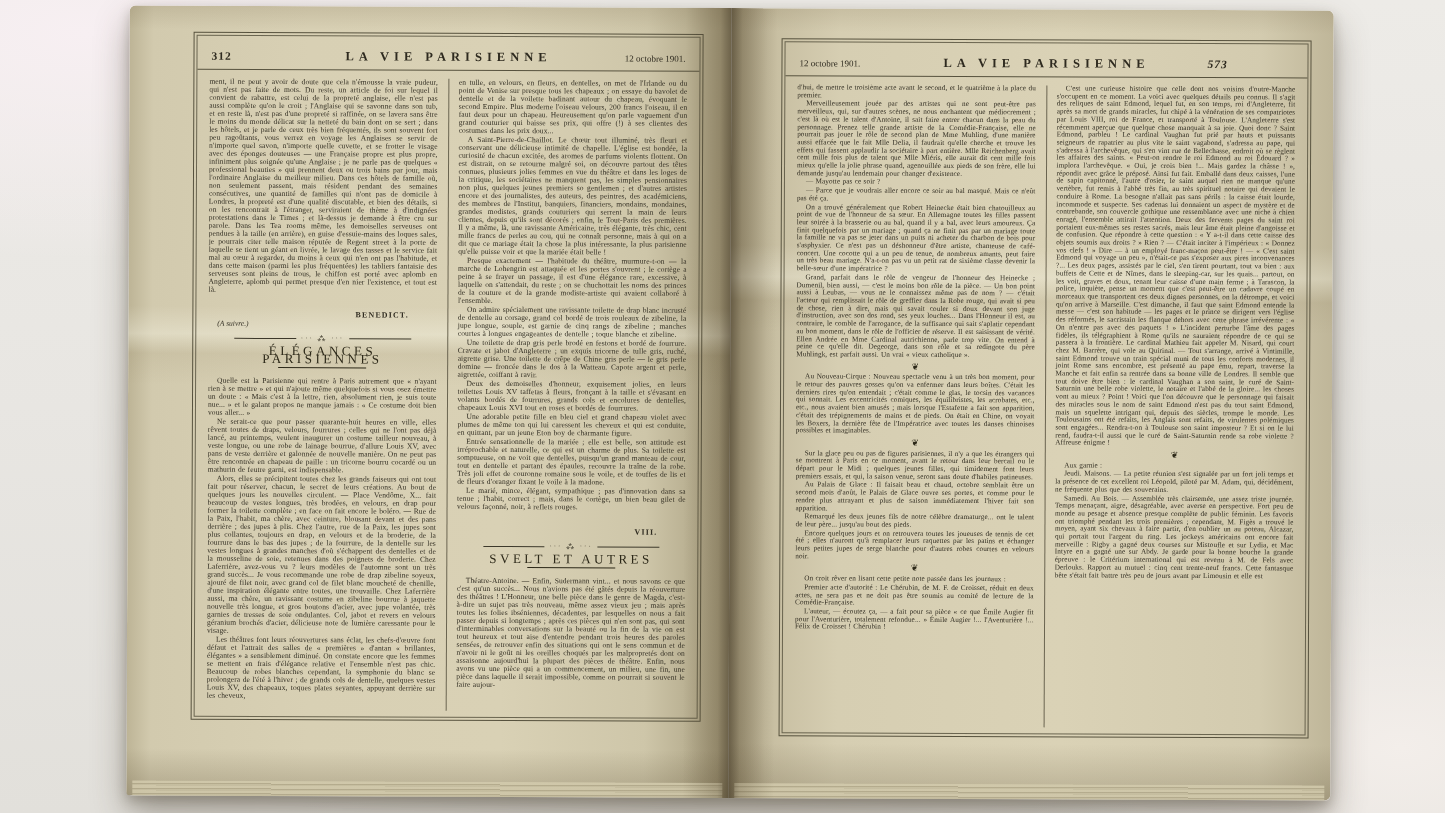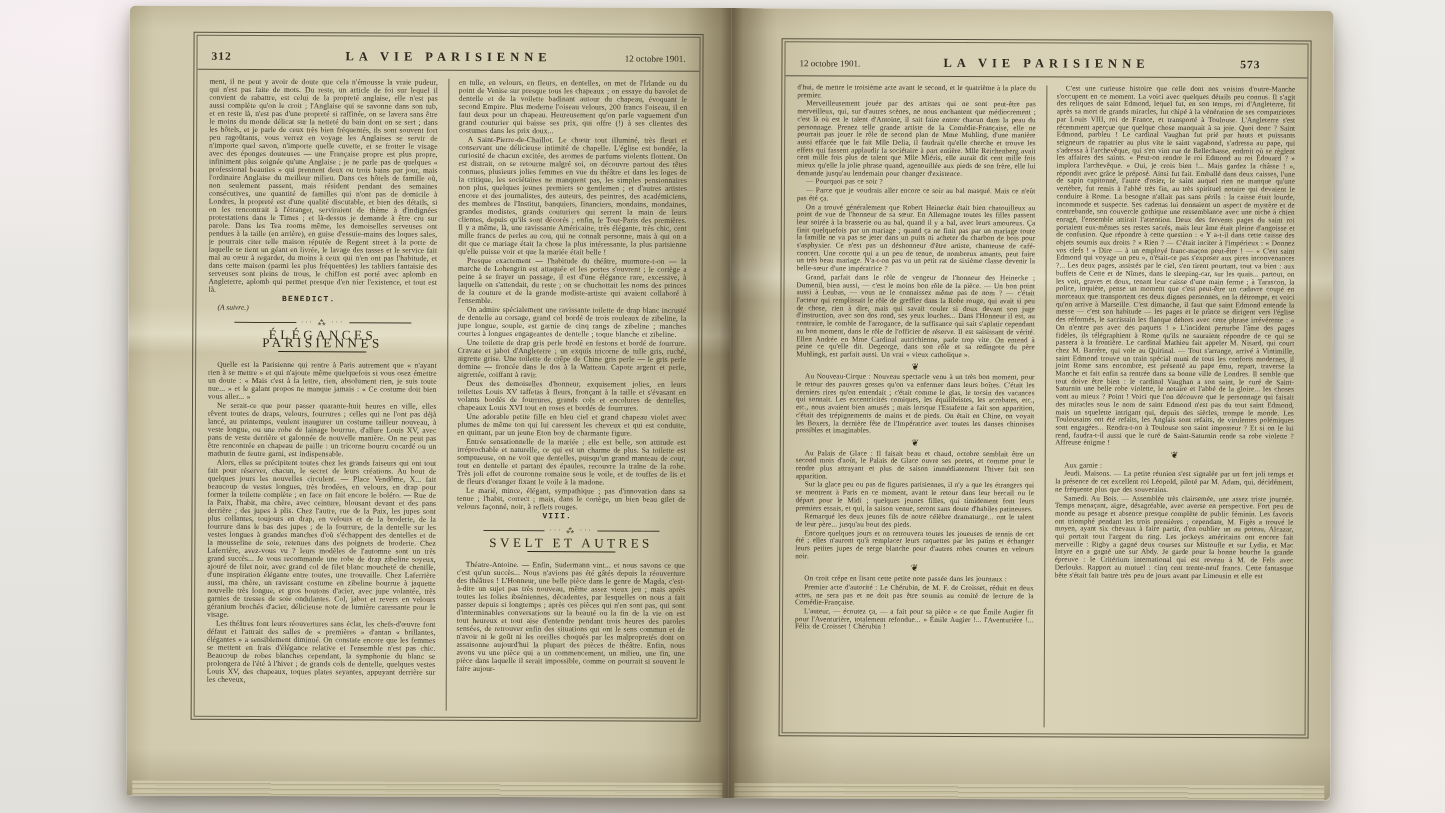--- a/index.html
+++ b/index.html
@@ -47,33 +47,33 @@
     box-shadow:inset 0 0 0 0 transparent;
   }
   .frame::before{content:"";position:absolute;inset:2px;border:1px solid rgba(87,82,62,.85);pointer-events:none;}
   .pleft .frame{left:64px;right:28px;top:26px;bottom:76px;}
   .pright .frame{left:50px;right:22px;top:30px;bottom:62px;}
   .page-head{
     display:flex;align-items:baseline;padding:8px 14px 5px;margin:3px 3px 0;
     border-bottom:1.5px solid #57523e;color:#2e2a1f;
   }
   .pnum{font-size:11.5px;font-weight:bold;letter-spacing:1px;min-width:86px;}
-  .pright .pnum{text-align:center;}
+  .pright .pnum{text-align:left;font-style:italic;}
   .ptitle{flex:1;text-align:center;font-size:12.5px;font-weight:bold;letter-spacing:5px;}
   .pdate{font-size:9px;min-width:86px;text-align:right;margin-top:8px;}
   .pright .pdate{text-align:left;}
   .cols{flex:1;display:flex;padding:8px 12px 6px;margin:0 3px 3px;overflow:hidden;}
   .col{flex:1;overflow:hidden;color:#2f2b20;}
   .col.c0{border-right:1px solid #6a6450;padding-right:10px;}
   .col.c1{padding-left:10px;}
   .pleft .col{font-size:7.5px;line-height:8px;}
   .pright .col{font-size:7.2px;line-height:7.7px;}
   .para{text-align:justify;text-indent:9px;margin:0 0 1px;letter-spacing:.1px;word-spacing:.4px;}
   .para.cont{text-indent:0;}
-  .sig{text-align:center;font-weight:bold;letter-spacing:1.2px;padding-right:28px;margin:1px 0 1px;font-size:1.05em;font-family:Liberation Mono, monospace;}
+  .sig{text-align:right;font-weight:bold;letter-spacing:1.2px;padding-right:28px;margin:17px 0 1px;font-size:1.05em;}
   .note{font-style:italic;text-indent:9px;margin:0 0 1px;}
   .divider{display:flex;align-items:center;gap:5px;margin:7px 26px 6px;color:#3d392b;}
   .divider .dline{flex:1;border-top:1px solid #3d392b;}
   .divider .dglyph{font-size:7px;letter-spacing:2px;line-height:6px;}
   .heading{
     text-align:center;font-size:13px;letter-spacing:3.5px;margin:6px 0 9px;color:#2c2818;
     font-weight:normal;
   }
   .heading::after{content:"";display:block;width:88px;margin:4px auto 0;border-top:1px solid #2c2818;}
   .fleuron{text-align:center;font-size:9px;margin:4px 0 3px;color:#2c2818;}
@@ -134,33 +134,33 @@
     <div class="frame">
       <div class="page-head">
         <span class="pdate">12 octobre 1901.</span>
         <span class="ptitle">LA VIE PARISIENNE</span>
         <span class="pnum">573</span>
       </div>
       <div class="cols">
         <div class="col c0">
             <div class="para cont">d'hui, de mettre le troisième acte avant le second, et le quatrième à la place du premier.</div>
             <div class="para">Merveilleusement jouée par des artistes qui ne sont peut-être pas merveilleux, qui, sur d'autres scènes, ne nous enchantent que médiocrement ; c'est là où est le talent d'Antoine, il sait faire entrer chacun dans la peau du personnage. Prenez telle grande artiste de la Comédie-Française, elle ne pourrait pas jouer le rôle de second plan de Mme Muhling, d'une manière aussi effacée que le fait Mlle Delia, il faudrait qu'elle cherche et trouve les effets qui fassent applaudir la sociétaire à part entière. Mlle Reichenberg avait cent mille fois plus de talent que Mlle Miéris, elle aurait dit cent mille fois mieux qu'elle la jolie phrase quand, agenouillée aux pieds de son frère, elle lui demande jusqu'au lendemain pour changer d'existence.</div>
-            <div class="para">— Pourquoi pas ce soir ?</div>
+            <div class="para">— Mayotte pas ce soir ?</div>
             <div class="para">— Parce que je voudrais aller encore ce soir au bal masqué. Mais ce n'eût pas été ça.</div>
             <div class="para">On a trouvé généralement que Robert Heinecke était bien chatouilleux au point de vue de l'honneur de sa sœur. En Allemagne toutes les filles passent leur soirée à la brasserie ou au bal, quand il y a bal, avec leurs amoureux. Ça finit quelquefois par un mariage ; quand ça ne finit pas par un mariage toute la famille ne va pas se jeter dans un puits ni acheter du charbon de bois pour s'asphyxier. Ce n'est pas un déshonneur d'être artiste, chanteuse de café-concert. Une cocotte qui a un peu de tenue, de nombreux amants, peut faire un très beau mariage. N'a-t-on pas vu un petit rat de sixième classe devenir la belle-sœur d'une impératrice ?</div>
             <div class="para">Grand, parfait dans le rôle de vengeur de l'honneur des Heinecke ; Dumenil, bien aussi, — c'est le moins bon rôle de la pièce. — Un bon point aussi à Leubas, — vous ne le connaissez même pas de nom ? — c'était l'acteur qui remplissait le rôle de greffier dans la Robe rouge, qui avait si peu de chose, rien à dire, mais qui savait couler si doux devant son juge d'instruction, avec son dos rond, ses yeux louches... Dans l'Honneur il est, au contraire, le comble de l'arrogance, de la suffisance qui sait s'aplatir cependant au bon moment, dans le rôle de l'officier de réserve. Il est saisissant de vérité. Ellen Andrée en Mme Cardinal autrichienne, parle trop vite. On entend à peine ce qu'elle dit. Degeorge, dans son rôle et sa redingote du père Muhlingk, est parfait aussi. Un vrai « vieux catholique ».</div>
             <div class="fleuron">❦</div>
             <div class="para">Au Nouveau-Cirque : Nouveau spectacle venu à un très bon moment, pour le retour des pauvres gosses qu'on va enfermer dans leurs boîtes. C'était les derniers rires qu'on entendait ; c'était comme le glas, le tocsin des vacances qui sonnait. Les excentricités comiques, les équilibristes, les acrobates, etc., etc., nous avaient bien amusés ; mais lorsque l'Estafette a fait son apparition, c'était des trépignements de mains et de pieds. On était en Chine, on voyait les Boxers, la dernière fête de l'Impératrice avec toutes les danses chinoises possibles et imaginables.</div>
             <div class="fleuron">❦</div>
+            <div class="para">Sur la glace peu ou pas de figures parisiennes, il n'y a que les étrangers qui se montrent à Paris en ce moment, avant le retour dans leur bercail ou le départ pour le Midi ; quelques jeunes filles, qui timidement font leurs premiers essais, et qui, la saison venue, seront sans doute d'habiles patineuses.</div>
             <div class="para">Au Palais de Glace : Il faisait beau et chaud, octobre semblait être un second mois d'août, le Palais de Glace ouvre ses portes, et comme pour le rendre plus attrayant et plus de saison immédiatement l'hiver fait son apparition.</div>
-            <div class="para">Sur la glace peu ou pas de figures parisiennes, il n'y a que les étrangers qui se montrent à Paris en ce moment, avant le retour dans leur bercail ou le départ pour le Midi ; quelques jeunes filles, qui timidement font leurs premiers essais, et qui, la saison venue, seront sans doute d'habiles patineuses.</div>
             <div class="para">Remarqué les deux jeunes fils de notre célèbre dramaturge... ont le talent de leur père... jusqu'au bout des pieds.</div>
             <div class="para">Encore quelques jours et on retrouvera toutes les joueuses de tennis de cet été ; elles n'auront qu'à remplacer leurs raquettes par les patins et échanger leurs petites jupes de serge blanche pour d'autres robes courtes en velours noir.</div>
             <div class="fleuron">❦</div>
-            <div class="para">On croit crêpe en lisant cette petite note passée dans les journaux :</div>
+            <div class="para">On croit rêver en lisant cette petite note passée dans les journaux :</div>
             <div class="para">Premier acte d'autorité : Le Chérubin, de M. F. de Croisset, réduit en deux actes, ne sera pas et ne doit pas être soumis au comité de lecture de la Comédie-Française.</div>
             <div class="para">L'auteur, — écoutez ça, — a fait pour sa pièce « ce que Émile Augier fit pour l'Aventurière, totalement refondue... » Émile Augier !... l'Aventurière !... Félix de Croisset ! Chérubin !</div>
           </div>
         <div class="col c1">
             <div class="para">C'est une curieuse histoire que celle dont nos voisins d'outre-Manche s'occupent en ce moment. La voici avec quelques détails peu connus. Il s'agit des reliques de saint Edmond, lequel fut, en son temps, roi d'Angleterre, fit après sa mort de grands miracles, fut chipé à la vénération de ses compatriotes par Louis VIII, roi de France, et transporté à Toulouse. L'Angleterre s'est récemment aperçue que quelque chose manquait à sa joie. Quoi donc ? Saint Edmond, parbleu ! Le cardinal Vaughan fut prié par hauts et puissants seigneurs de rapatrier au plus vite le saint vagabond, s'adressa au pape, qui s'adressa à l'archevêque, qui s'en vint rue de Bellechasse, endroit où se règlent les affaires des saints. « Peut-on rendre le roi Edmond au roi Édouard ? » implora l'archevêque. « Oui, je crois bien !... Mais gardez la châsse ! », répondit avec grâce le préposé. Ainsi fut fait. Emballé dans deux caisses, l'une de sapin capitonné, l'autre d'osier, le saint auquel rien ne manque qu'une vertèbre, fut remis à l'abbé très fin, au très spirituel notaire qui devaient le conduire à Rome. La besogne n'allait pas sans périls : la caisse était lourde, incommode et suspecte. Ses cadenas lui donnaient un aspect de mystère et de contrebande, son couvercle gothique une ressemblance avec une niche à chien enragé, l'ensemble attirait l'attention. Deux des fervents pages du saint roi portaient eux-mêmes ses restes sacrés, mais leur âme était pleine d'angoisse et de confusion. Que répondre à cette question : « Y a-t-il dans cette caisse des objets soumis aux droits ? » Rien ? — C'était inciter à l'impérieux : « Donnez vos clefs ! » Dire — à un employé franc-maçon peut-être ! — « C'est saint Edmond qui voyage un peu », n'était-ce pas s'exposer aux pires inconvenances ?... Les deux pages, assistés par le ciel, s'en tirent pourtant, tout va bien : aux buffets de Cette et de Nîmes, dans le sleeping-car, sur les quais... partout, on les voit, graves et doux, tenant leur caisse d'une main ferme ; à Tarascon, la police, inquiète, pense un moment que c'est peut-être un cadavre coupé en morceaux que transportent ces deux dignes personnes, on la détrompe, et voici qu'on arrive à Marseille. C'est dimanche, il faut que saint Edmond entende la messe — c'est son habitude — les pages et le prince se dirigent vers l'église des réformés, le sacristain les flanque dehors avec cette phrase irrévérente : « On n'entre pas avec des paquets ! » L'incident perturbe l'âme des pages fidèles, ils télégraphient à Rome qu'ils ne sauraient répondre de ce qui se passera à la frontière. Le cardinal Mathieu fait appeler M. Nisard, qui court chez M. Barrère, qui vole au Quirinal. — Tout s'arrange, arrivé à Vintimille, saint Edmond trouve un train spécial muni de tous les conforts modernes, il joint Rome sans encombre, est présenté au pape ému, repart, traverse la Manche et fait enfin sa rentrée dans sa bonne ville de Londres. Il semble que tout doive être bien : le cardinal Vaughan a son saint, le curé de Saint-Saturnin une belle robe violette, le notaire et l'abbé de la gloire... les choses vont au mieux ? Point ! Voici que l'on découvre que le personnage qui faisait des miracles sous le nom de saint Edmond n'est pas du tout saint Edmond, mais un squelette intrigant qui, depuis des siècles, trompe le monde. Les Toulousains ont été refaits, les Anglais sont refaits, de virulentes polémiques sont engagées... Rendra-t-on à Toulouse son saint imposteur ? Et si on le lui rend, faudra-t-il aussi que le curé de Saint-Saturnin rende sa robe violette ? Affreuse énigme !</div>
             <div class="fleuron">❦</div>
             <div class="para">Aux garnie :</div>
             <div class="para">Jeudi. Maisons. — La petite réunion s'est signalée par un fort joli temps et la présence de cet excellent roi Léopold, piloté par M. Adam, qui, décidément, ne fréquente plus que des souverains.</div>
             <div class="para">Samedi. Au Bois. — Assemblée très clairsemée, une assez triste journée. Temps menaçant, aigre, désagréable, avec averse en perspective. Fort peu de monde au pesage et absence presque complète de public féminin. Les favoris ont triomphé pendant les trois premières ; cependant, M. Figès a trouvé le moyen, ayant six chevaux à faire partir, d'en oublier un au poteau, Alcazar, qui portait tout l'argent du ring. Les jockeys américains ont encore fait merveille : Rigby a gagné deux courses sur Mistoufle et sur Lydia, et Mac Intyre en a gagné une sur Abdy. Je garde pour la bonne bouche la grande épreuve : le Critérium international qui est revenu à M. de Fels avec Derlouks. Rapport au mutuel : cinq cent trente-neuf francs. Cette fantasque bête s'était fait battre très peu de jours avant par Limousin et elle est</div>
           </div>

